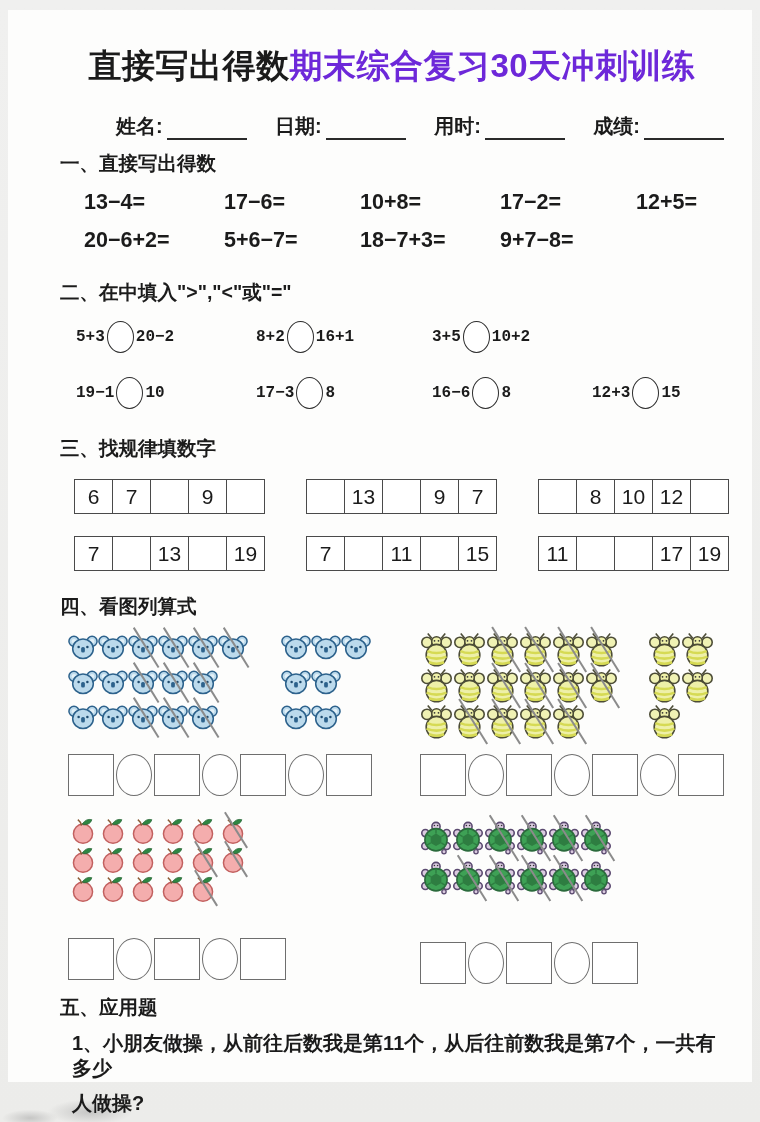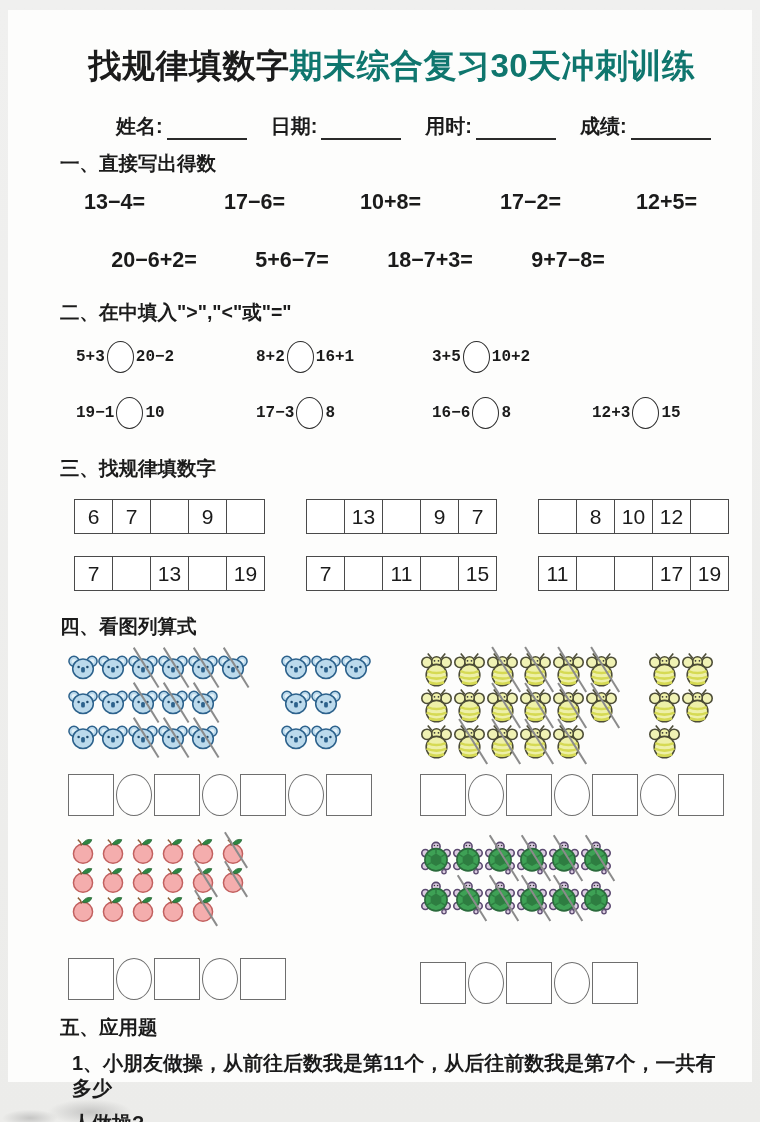--- a/index.html
+++ b/index.html
@@ -18,30 +18,30 @@
     overflow:hidden;
   }
   .page{
     position:absolute;left:8px;top:10px;width:744px;height:1072px;
     background:#fdfdfc;
     box-sizing:border-box;
     padding:34px 28px 0 52px;
   }
   
   .title{font-size:33px;font-weight:700;text-align:center;letter-spacing:.5px;white-space:nowrap;}
-  .title .red{color:#0f766e;}
+  .title .red{color:#6d28d9;}
   
-  .hfields{display:flex;gap:24px;margin:24px 0 0 56px;font-size:20px;font-weight:700;}
+  .hfields{display:flex;gap:24px;margin:24px 0 0 56px;font-size:20px;font-weight:700;justify-content:space-between;}
   .hfield{display:flex;align-items:flex-end;}
   .hblank{display:inline-block;width:80px;height:20px;border-bottom:2px solid #2a2a2a;margin-left:4px;}
   
   .stitle{font-size:19.5px;font-weight:700;margin:10px 0 0 0;}
   
   .calc-row{display:grid;grid-template-columns:140px 136px 140px 136px auto;padding-left:24px;margin-top:13px;font-size:21.5px;font-weight:700;}
-  .calc-row + .calc-row{margin-top:33px;text-align:center;}
+  .calc-row + .calc-row{margin-top:13px;}
   
   #s2{margin-top:26px;}
   .cmp-row{display:grid;grid-template-columns:180px 176px 160px auto;padding-left:16px;margin-top:15px;font-size:16px;font-weight:700;font-family:Liberation Mono, monospace;}
   .cmp-row + .cmp-row{margin-top:24px;}
   .cmp-item{display:flex;align-items:center;}
   .cmp-circle{display:inline-block;width:25px;height:30px;border:1.7px solid #2d2d2d;border-radius:50%;margin:0 2px;flex:0 0 auto;background:#fff;}
   
   #s3{margin-top:26px;}
   .strip-row{display:flex;gap:41px;padding-left:14px;margin-top:17px;}
   .strip-row + .strip-row{margin-top:22px;}
@@ -80,21 +80,21 @@
   #s5{margin-top:8px;}
   .word-problem{font-size:20px;font-weight:700;margin:10px 0 0 12px;line-height:1.25;}
 </style>
 </head>
 <body>
 
 <div class="photo">
   <div class="page">
 
     <div class="title">
-      <span>找规律填数字</span><span class="red">期末综合复习30天冲刺训练</span>
+      <span>直接写出得数</span><span class="red">期末综合复习30天冲刺训练</span>
     </div>
 
     <div class="hfields">
         <span class="hfield">
           <span class="hlabel">姓名:</span>
           <span class="hblank"></span>
         </span>
         <span class="hfield">
           <span class="hlabel">日期:</span>
           <span class="hblank"></span>

